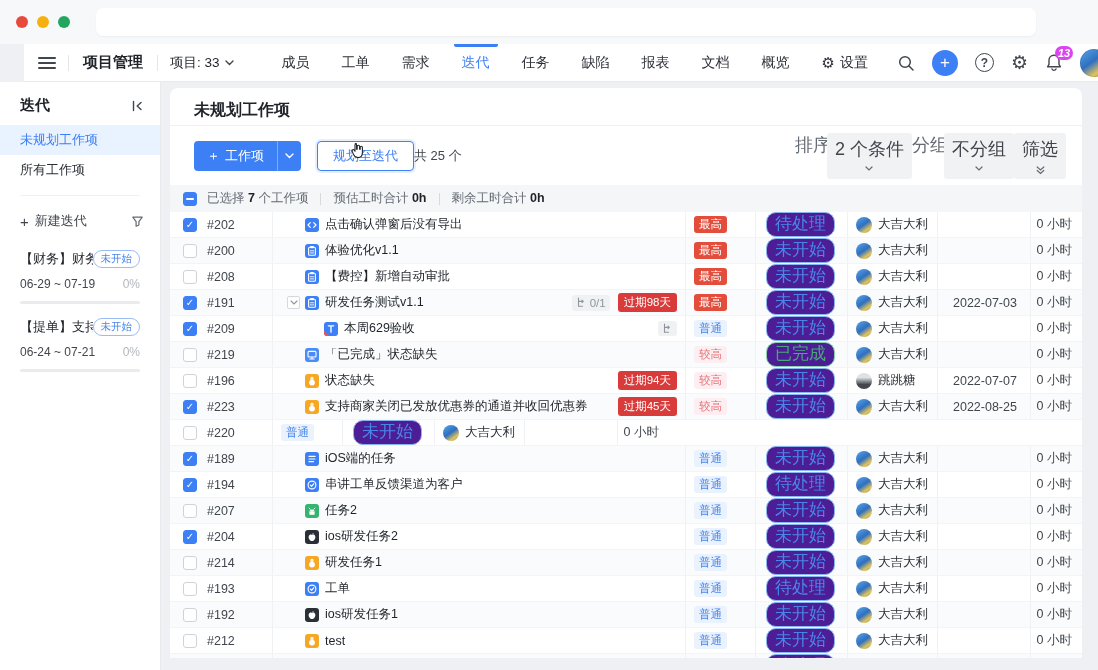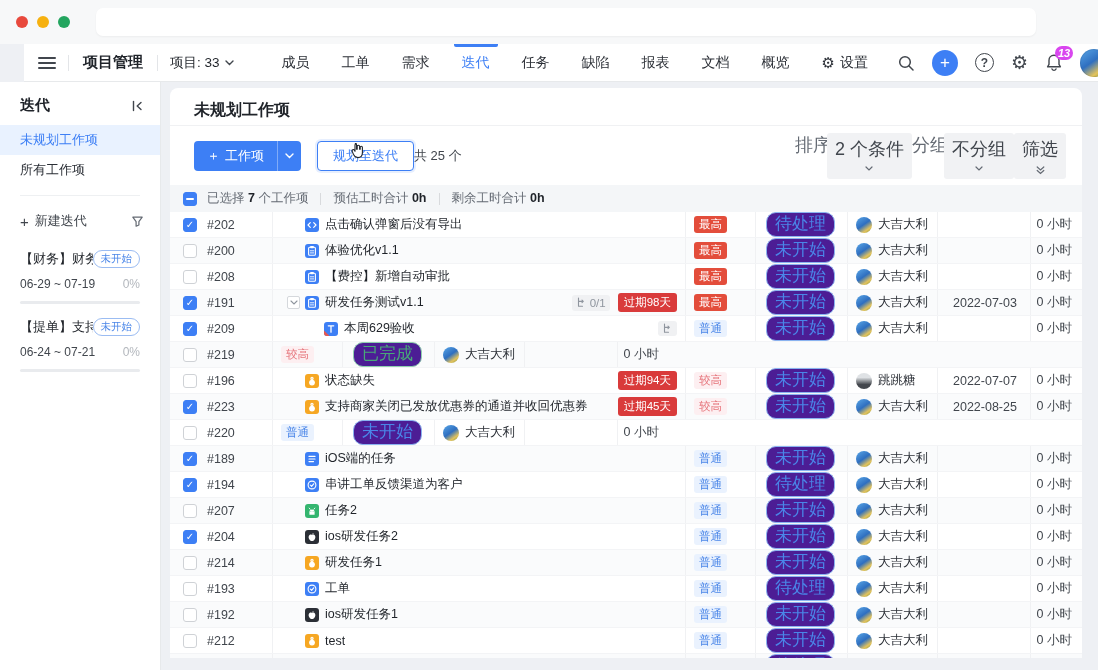--- a/index.html
+++ b/index.html
@@ -461,20 +461,31 @@
           <span class="a-name">大吉大利</span>
         </div>
         <div class="cell c-date"></div>
         <div class="cell c-hours">0 小时</div>
       </div>
       <div class="t-row shaded">
         <div class="cell c-check">
           <span class="cb"></span>
           <span class="row-id">#219</span>
         </div>
+        <div class="cell c-title">
+          <span class="type-ic">
+            <svg width="14" height="14" viewBox="0 0 14 14">
+              <rect width="14" height="14" rx="3" fill="#4a8cf7"></rect>
+              <rect x="3" y="3.4" width="8" height="5.6" rx="1" stroke="#fff" stroke-width="1.1" fill="none"></rect>
+              <path d="M7 9v1.6M4.8 11h4.4" stroke="#fff" fill="none" stroke-linecap="round" stroke-linejoin="round" stroke-width="1.1"></path>
+            </svg>
+          </span>
+          <span class="t-title">「已完成」状态缺失</span>
+          <span class="t-spacer"></span>
+        </div>
         <div class="cell c-pri">
           <span class="pri-badge pri-high">较高</span>
         </div>
         <div class="cell c-status">
           <span class="st-pill st-green">已完成</span>
         </div>
         <div class="cell c-assign">
           <span class="avatar-sm earth"></span>
           <span class="a-name">大吉大利</span>
         </div>

